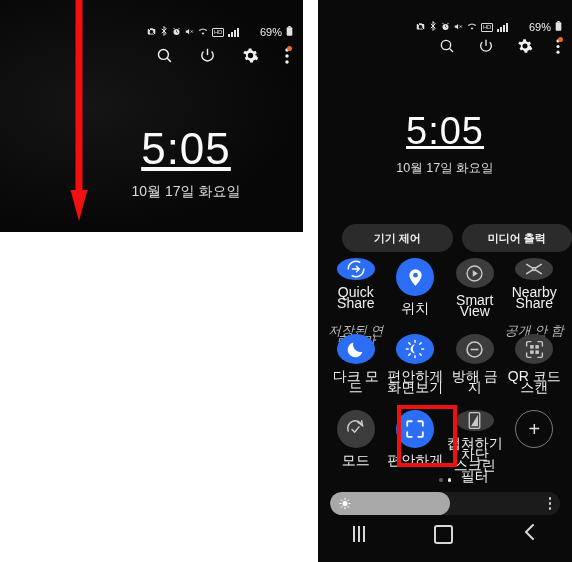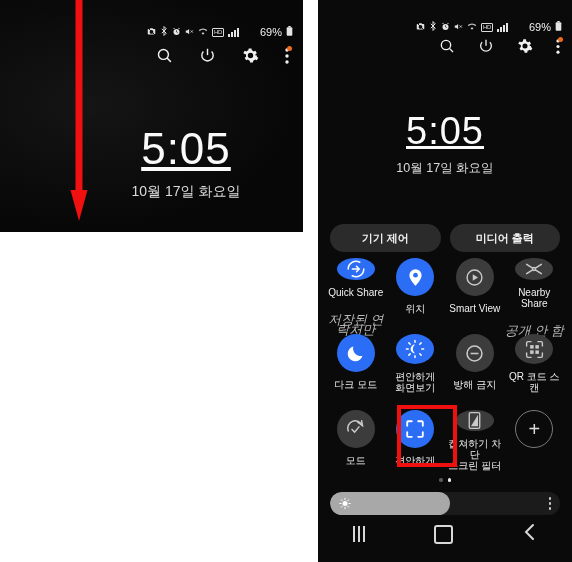--- a/index.html
+++ b/index.html
@@ -117,21 +117,21 @@
   
   #red-arrow {
     position: absolute;
     left: 70px; top: 0px;
     width: 18px; height: 222px;
   }
 
   
   .pillrow {
     position: absolute;
-    left: 12px; top: 224px;
+    left: 24px; top: 224px;
     width: 230px;
     display: flex;
     gap: 9px;
   }
   .pill {
     flex: 1;
     height: 28px;
     border-radius: 14px;
     background: #2b2b2b;
     color: #f0f0f0;
@@ -163,21 +163,21 @@
     width: 38px; height: 38px;
     border-radius: 50%;
     display: flex;
     align-items: center;
     justify-content: center;
     background: #3c3c3c;
   }
   .tcircle.on { background: #2b6ef5; }
   .tlabel {
     margin-top: 7px;
-    font-size: 10px;
+    font-size: 14px;
     color: #f0f0f0;
     text-align: center;
     line-height: 11px;
     white-space: pre-line;
   }
   .tsub {
     margin-top: 17px;
     font-size: 13px;
     color: #b8b8b8;
     text-align: center;

